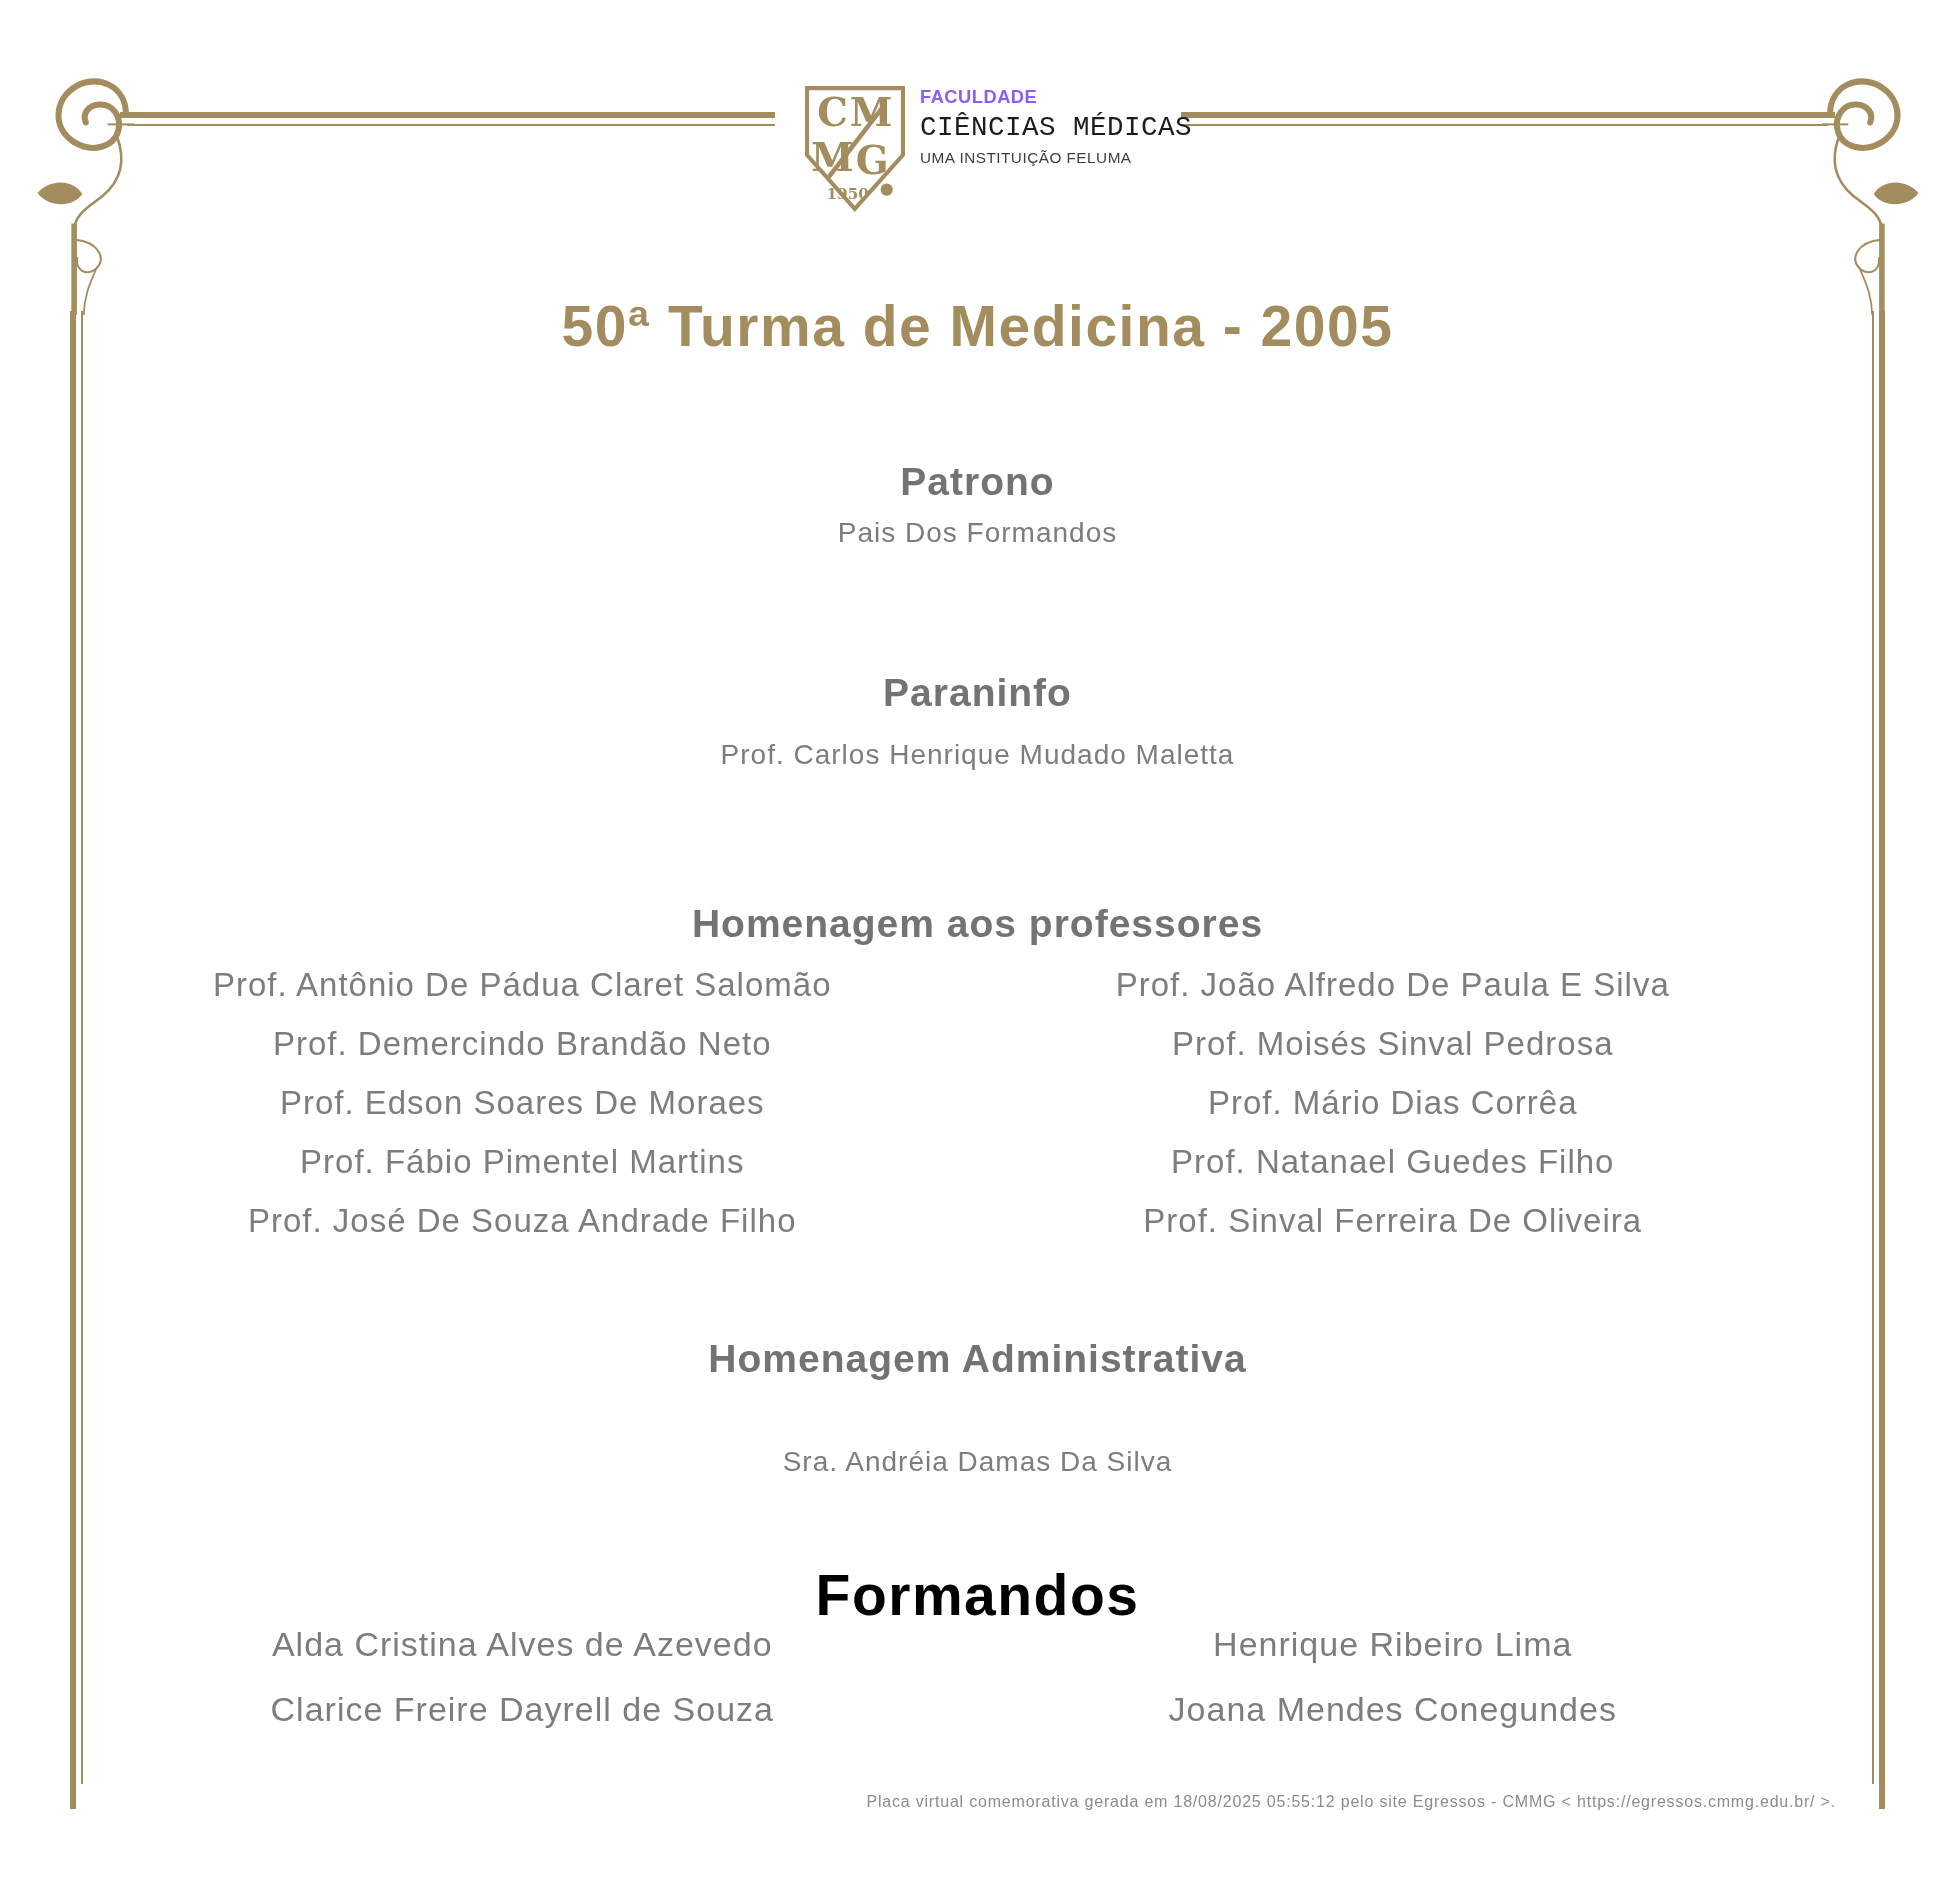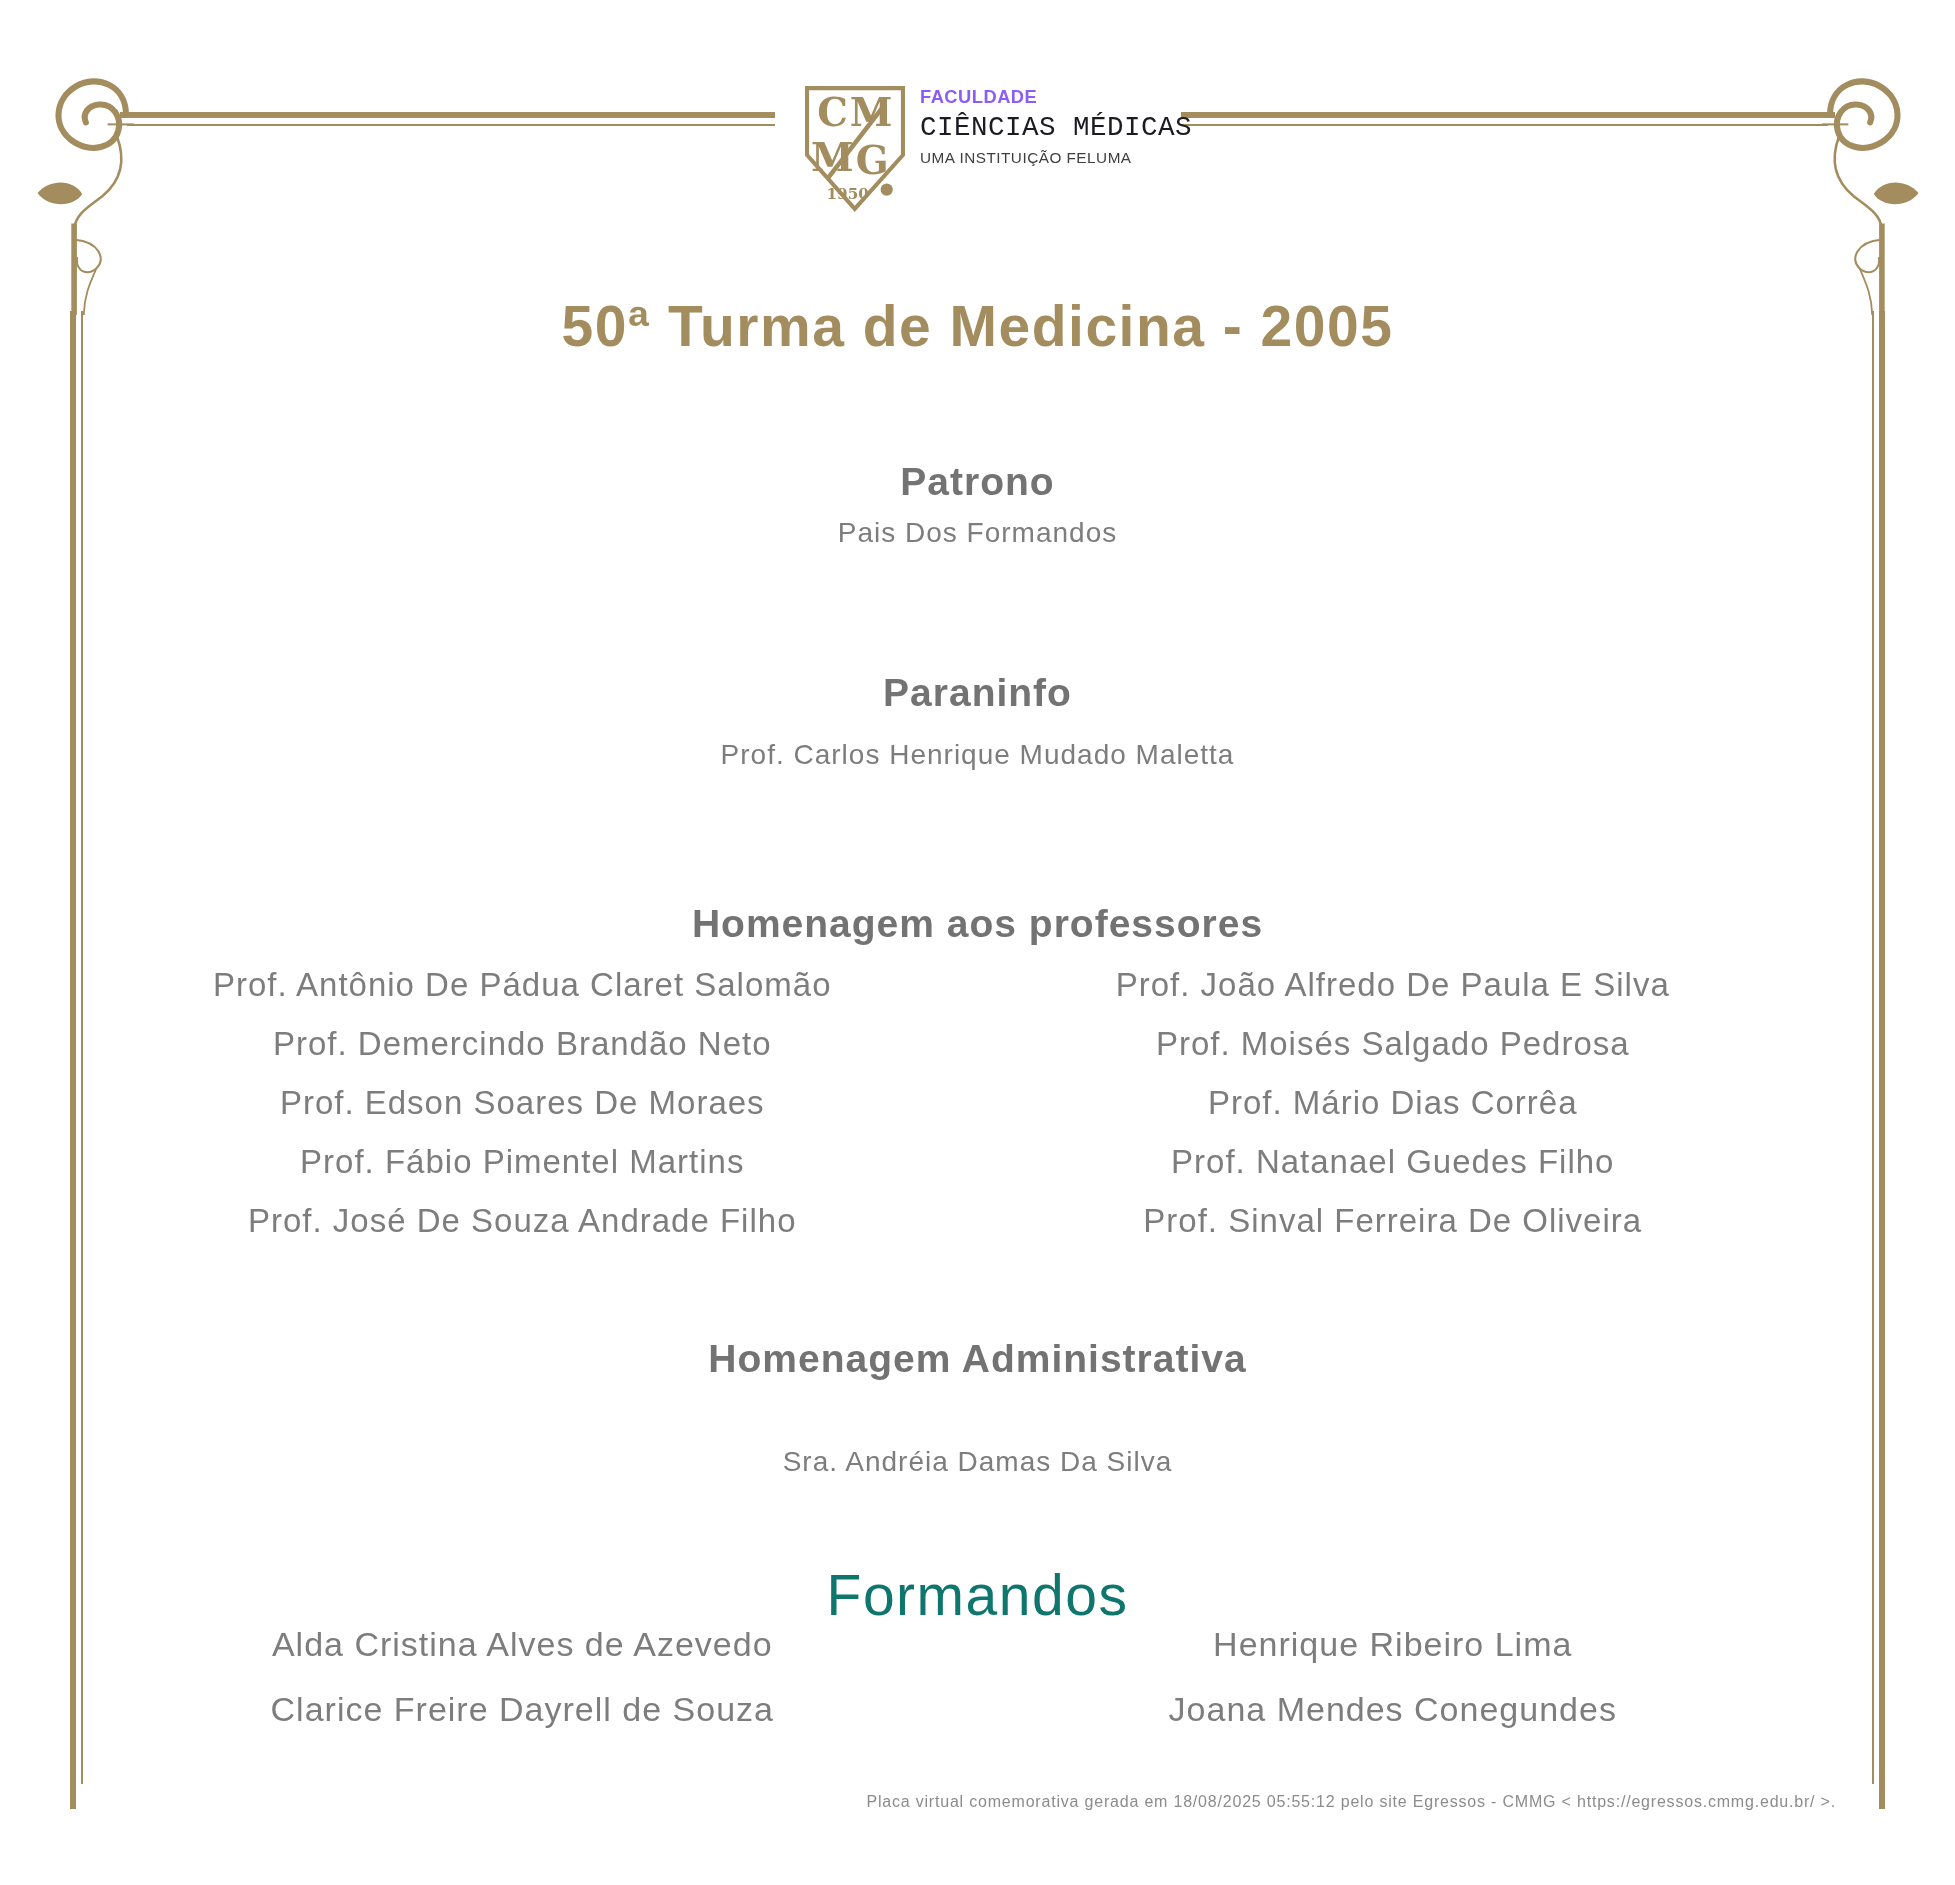--- a/index.html
+++ b/index.html
@@ -15,21 +15,21 @@
   
   .logo-shield{position:absolute;left:803px;top:85px;width:104px;height:127px;}
   .logo-text{position:absolute;left:920px;top:86px;white-space:nowrap;}
   .logo-l1{font-size:18.3px;font-weight:bold;color:#8b5cf6;letter-spacing:0.5px;}
   .logo-l2{font-family:Liberation Mono, monospace;font-size:27.5px;color:#1b1b22;margin-top:4.1px;letter-spacing:0.5px;}
   .logo-l3{font-size:15.3px;color:#3e3e3e;margin-top:6.1px;letter-spacing:0.5px;}
   
   .center-abs{position:absolute;left:0;width:100%;text-align:center;white-space:nowrap;}
   .page-title{top:255px;font-size:57px;font-weight:bold;color:#a38d5e;letter-spacing:1.5px;}
   .section-heading{font-size:39px;font-weight:bold;color:#737373;letter-spacing:1px;}
-  .big-heading{top:1515px;font-size:57px;font-weight:normal;color:#0f766e;letter-spacing:1.5px;}
+  .big-heading{top:1515px;font-size:57px;font-weight:bold;color:#000000;letter-spacing:1.5px;}
   .gray-name{font-size:28px;color:#7d7d7d;letter-spacing:1px;}
   .h-patrono{top:428px;}
   .n-patrono{top:517px;}
   .h-paraninfo{top:639px;}
   .n-paraninfo{top:739px;}
   .h-prof{top:870px;}
   .h-admin{top:1305px;}
   .n-admin{top:1398px;margin-top:48px;}
   
   .cols{position:absolute;left:87px;width:1741px;display:flex;}
@@ -109,21 +109,21 @@
 <div class="cols cols-prof">
   <div class="col">
     <div class="prof-row">Prof. Antônio De Pádua Claret Salomão</div>
     <div class="prof-row">Prof. Demercindo Brandão Neto</div>
     <div class="prof-row">Prof. Edson Soares De Moraes</div>
     <div class="prof-row">Prof. Fábio Pimentel Martins</div>
     <div class="prof-row">Prof. José De Souza Andrade Filho</div>
   </div>
   <div class="col">
     <div class="prof-row">Prof. João Alfredo De Paula E Silva</div>
-    <div class="prof-row">Prof. Moisés Salgado Pedrosa</div>
+    <div class="prof-row">Prof. Moisés Sinval Pedrosa</div>
     <div class="prof-row">Prof. Mário Dias Corrêa</div>
     <div class="prof-row">Prof. Natanael Guedes Filho</div>
     <div class="prof-row">Prof. Sinval Ferreira De Oliveira</div>
   </div>
 </div>
 
 <h2 class="center-abs section-heading h-admin">Homenagem Administrativa</h2>
 <div class="center-abs gray-name n-admin">Sra. Andréia Damas Da Silva</div>
 
 <h2 class="center-abs big-heading">Formandos</h2>

